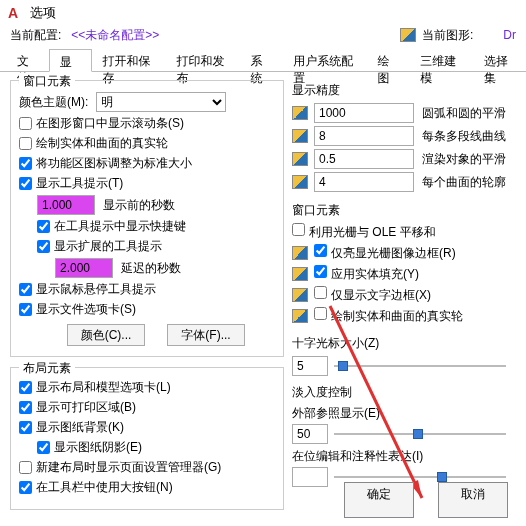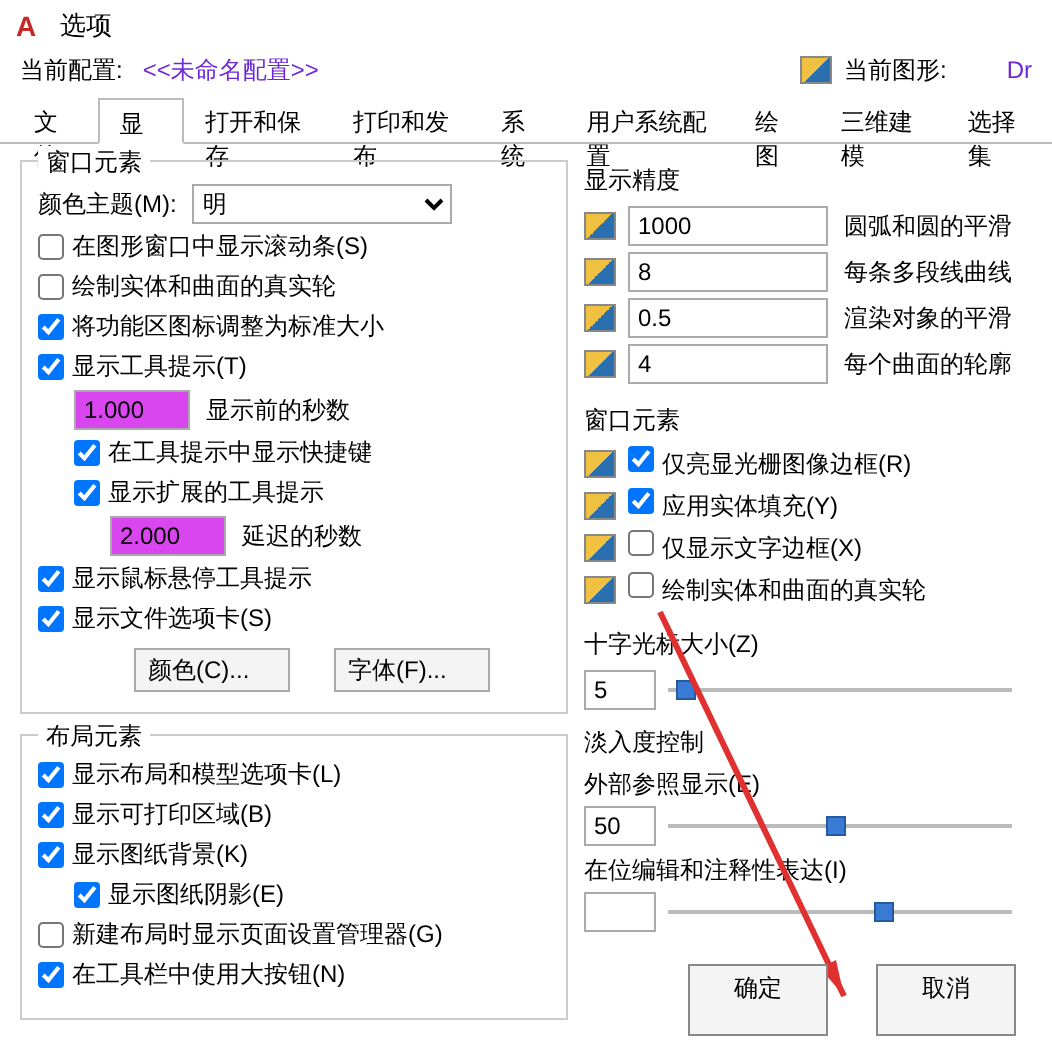--- a/index.html
+++ b/index.html
@@ -21,21 +21,21 @@
 .group { border: 1px solid #ccc; padding: 8px 8px 10px; margin-bottom: 10px; position: relative; }
 .group-title-inline { position: absolute; top: -8px; left: 8px; background: #fff; padding: 0 4px; }
 .row { display: flex; align-items: center; margin: 3px 0; }
 .row label { display: flex; align-items: center; }
 .chk { margin-right: 4px; width: 13px; height: 13px; }
 .indent1 { margin-left: 18px; }
 .indent2 { margin-left: 36px; }
 select.wide { width: 130px; height: 20px; border: 1px solid #aaa; background: #fff; }
 input.num { width: 58px; height: 20px; border: 1px solid #aaa; padding: 0 4px; text-align: left; background:#d946ef; }
 input.num-wide { width: 100px; height: 20px; border:1px solid #aaa; padding:0 4px; background:#fff; }
-.btn-sm { display: inline-block; min-width: 78px; height: 22px; border: 1px solid #aaa; background: #f4f4f4; padding: 0 6px; line-height: 20px; cursor: pointer; }
+.btn-sm { display: inline-block; min-width: 78px; height: 22px; border: 1px solid #aaa; background: #f4f4f4; padding: 0 6px; line-height: 20px; text-align: center; cursor: pointer; }
 .btn-row { display: flex; gap: 22px; margin-top: 6px; margin-left: 48px; }
 .sec-head { margin: 2px 0 4px; }
 .icon-cube { width: 16px; height: 14px; background: linear-gradient(135deg,#f0c040 50%,#2a6fb0 50%); border:1px solid #888; margin-right: 6px; flex-shrink:0; }
 .prec-row { display: flex; align-items: center; margin: 3px 0; }
 .prec-lbl { margin-left: 8px; white-space: nowrap; }
 .slider-wrap { display:flex; align-items:center; gap:6px; margin:2px 0 4px; }
 .slider-val { width: 36px; height: 20px; border:1px solid #aaa; text-align:left; padding:0 4px; line-height:18px; }
 .slider-track { flex:1; height: 14px; position:relative; }
 .slider-track::before { content:""; position:absolute; left:0; right:0; top:6px; height:2px; background:#bbb; }
 .slider-thumb { position:absolute; top:2px; width:10px; height:10px; background:#3a7bd5; border:1px solid #265a9e; }
@@ -203,20 +203,23 @@
         <span class="prec-lbl">渲染对象的平滑</span>
       </div>
     <div class="prec-row">
         <span class="icon-cube"></span>
         <input class="num-wide" value="4" style="">
         <span class="prec-lbl">每个曲面的轮廓</span>
       </div>
 
     <div class="sec-head" style="margin-top:10px">窗口元素</div>
     <div class="prec-row">
+        <label><input type="checkbox" class="chk" style=""><span>利用光栅与 OLE 平移和</span></label>
+      </div>
+    <div class="prec-row">
         <span class="icon-cube"></span>
         <label><input type="checkbox" class="chk" checked="" style=""><span>仅亮显光栅图像边框(R)</span></label>
       </div>
     <div class="prec-row">
         <span class="icon-cube"></span>
         <label><input type="checkbox" class="chk" checked="" style=""><span>应用实体填充(Y)</span></label>
       </div>
     <div class="prec-row">
         <span class="icon-cube"></span>
         <label><input type="checkbox" class="chk" style=""><span>仅显示文字边框(X)</span></label>

